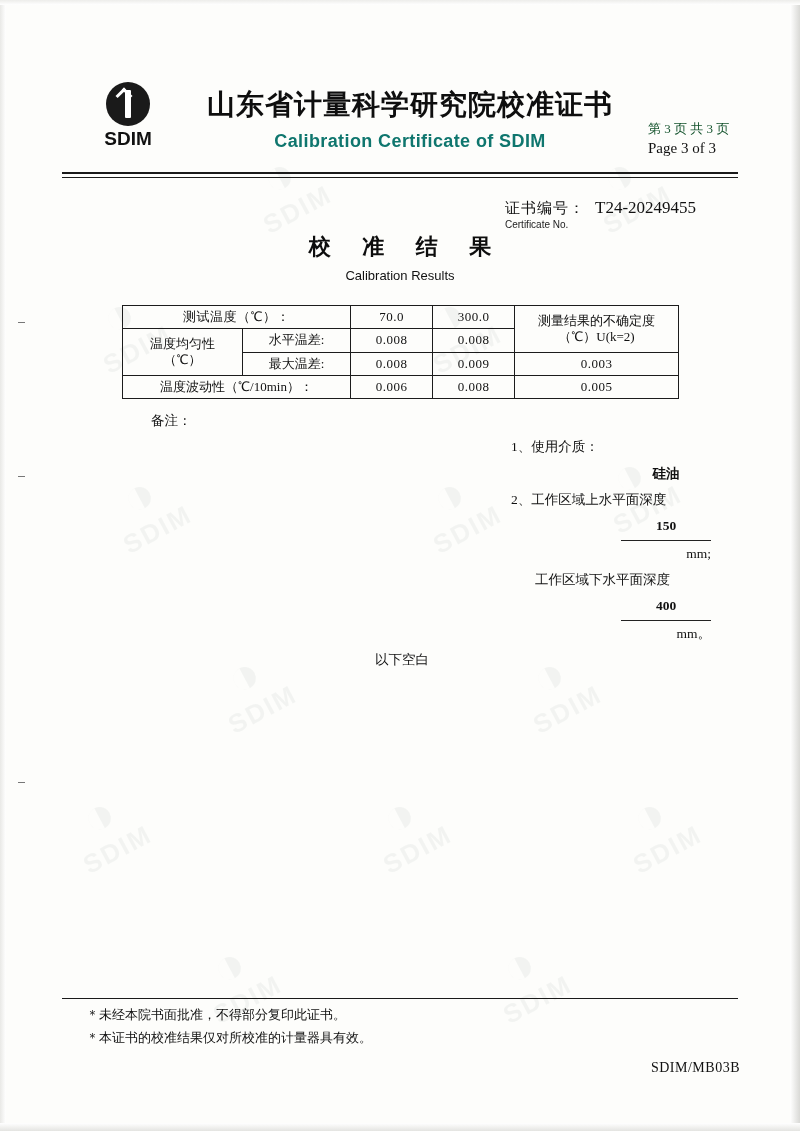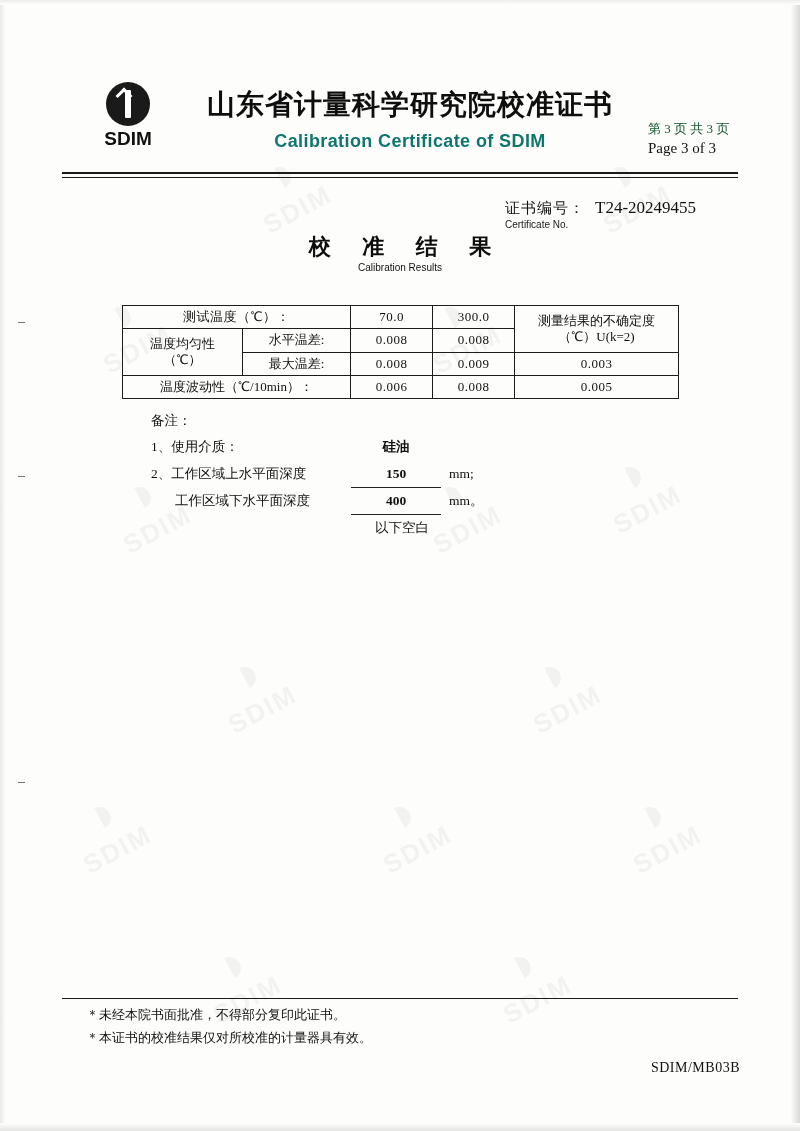--- a/index.html
+++ b/index.html
@@ -208,22 +208,23 @@
   .results-title-cn {
     font-family: "Liberation Serif", serif;
     font-weight: bold;
     font-size: 22px;
     letter-spacing: 13px;
     color: #0d0d0d;
     text-indent: 13px;
   }
   .results-title-en {
     font-family: "Liberation Sans", sans-serif;
-    font-size: 10px;
-    color: #111;
+    font-size: 13px;
+    color: #111;
+    margin-top: 6px;
   }
 
   
   .result-table {
     position: absolute;
     left: 122px;
     top: 305px;
     width: 556px;
     border-collapse: collapse;
     table-layout: fixed;
@@ -257,21 +258,22 @@
     left: 122px;
     top: 408px;
     width: 560px;
     font-size: 13.5px;
     color: #111;
     line-height: 1.95;
     margin-left: 29px;
   }
   .notes .note-line {
     display: flex;
-    align-items: flex-start;
+    align-items: flex-end;
+    flex-direction: column;
   }
   .note-label {
     width: 200px;
     display: inline-block;
   }
   .note-label.indent {
     padding-left: 24px;
     width: 176px;
   }
   .note-value {

